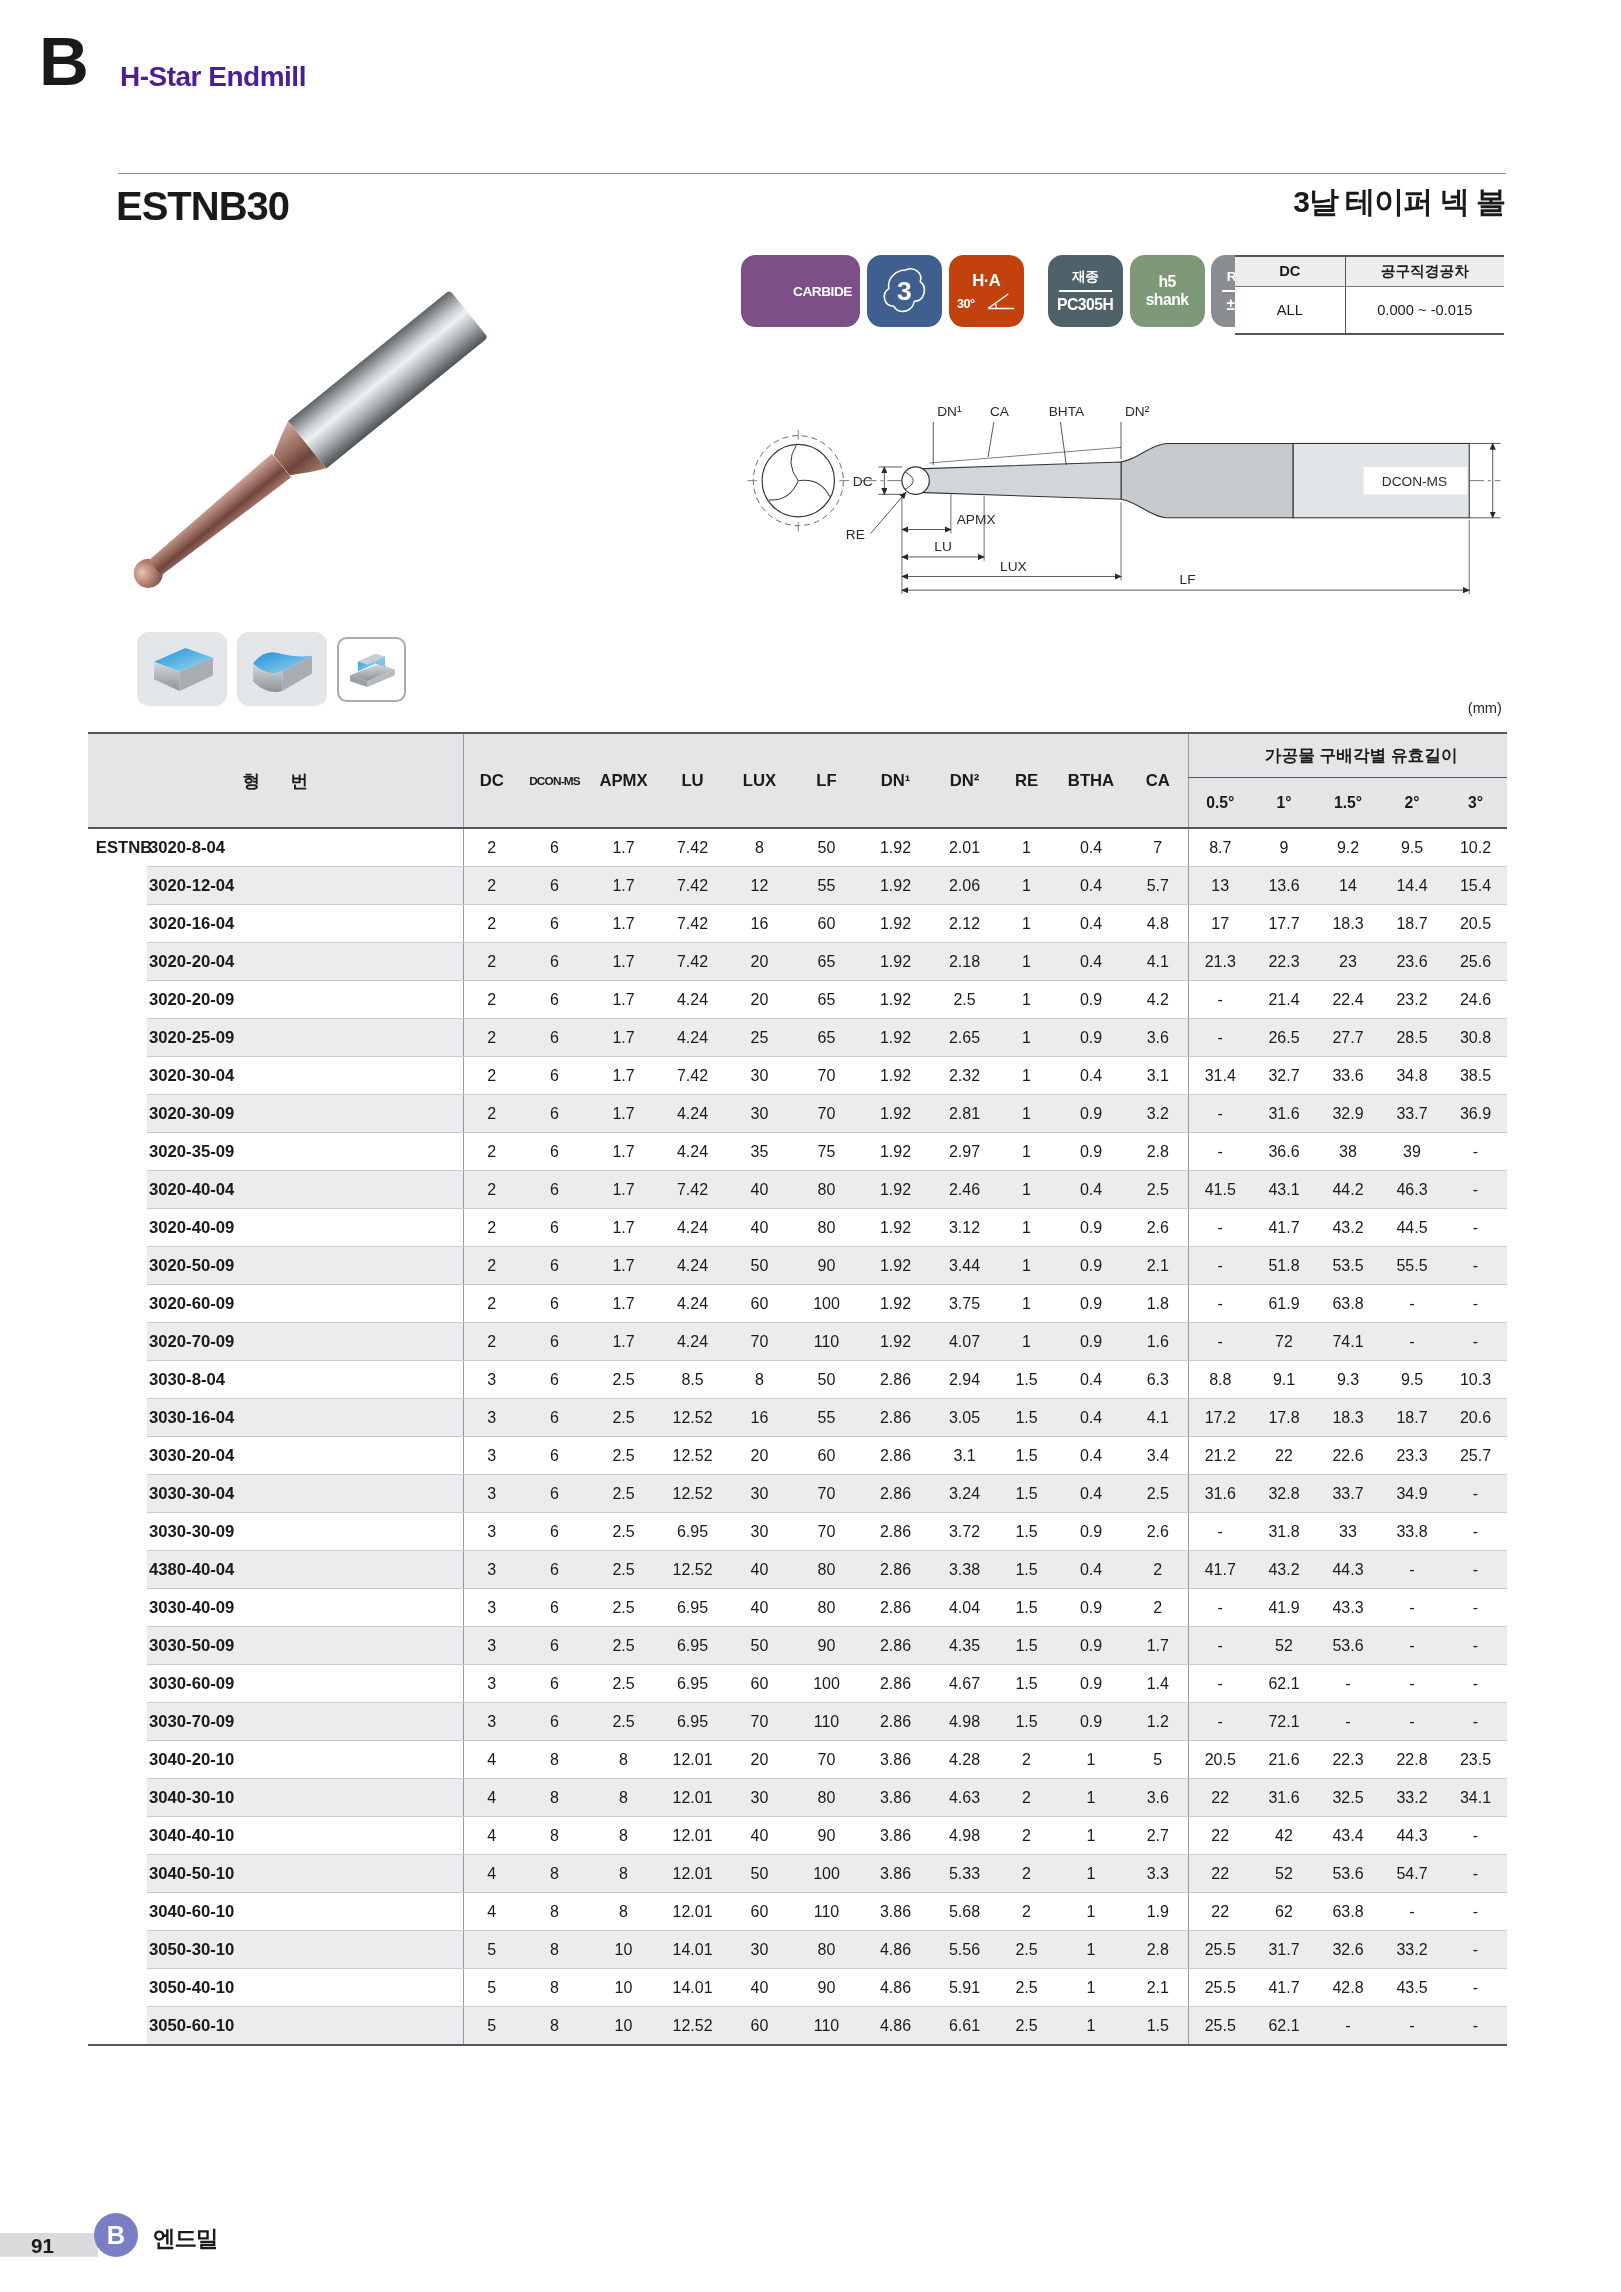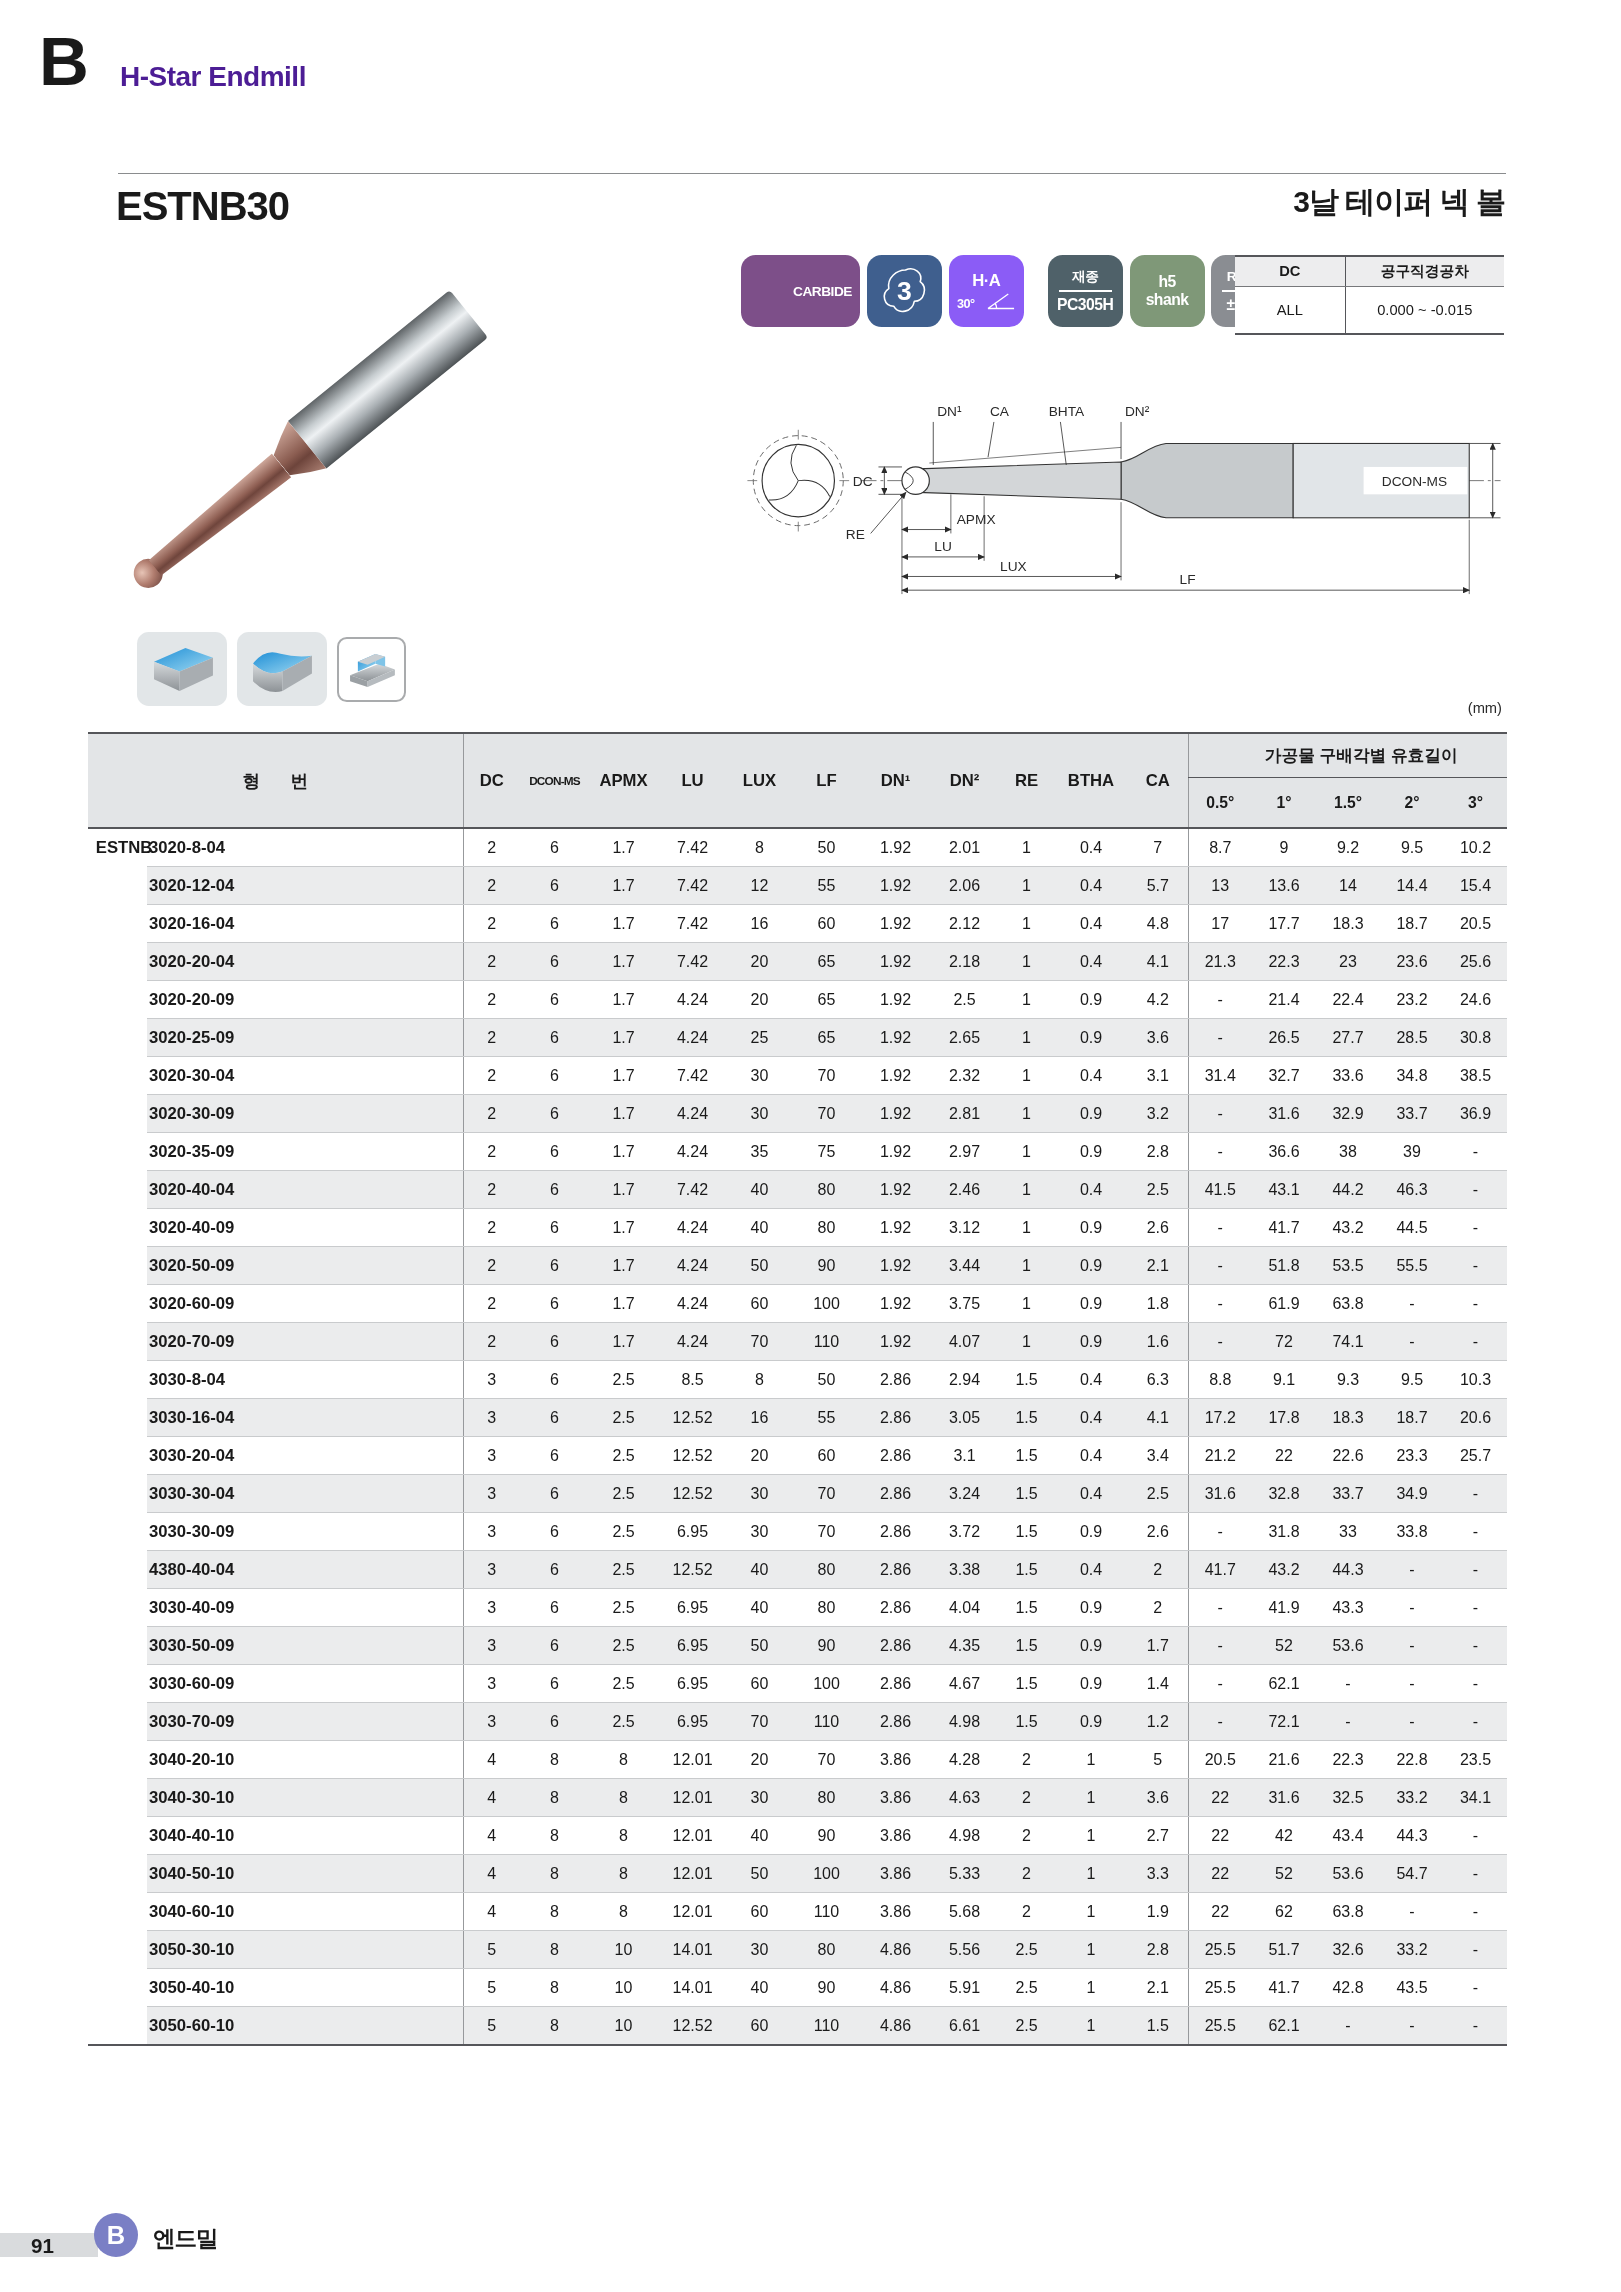--- a/index.html
+++ b/index.html
@@ -91,21 +91,21 @@
 <div class="badges">
   <div class="badge" style="background-color: rgb(125, 79, 137); padding-left: 44px;">
     <span class="b1">CARBIDE</span>
   </div>
   <div class="badge flute" style="background-color: rgb(63, 95, 142);">
     <svg width="51" height="55" viewBox="0 0 52 56">
       <path d="M27 6 C36 2 45 9 42 18 C50 24 46 38 36 38 C34 49 20 52 15 43 C5 43 2 30 10 25 C8 14 18 6 27 6 Z" fill="none" stroke="#ffffff" stroke-width="1.6" stroke-linejoin="round"></path>
     </svg>
     <span class="num">3</span>
   </div>
-  <div class="badge ha" style="background-color: #8b5cf6;">
+  <div class="badge ha" style="background-color: #c2410c;">
     <span class="b1">H·A</span>
     <span class="row2">
       <span class="b2">30°</span>
       <svg width="29" height="19.6" viewBox="0 0 30 20">
         <path d="M1 18 L28 18 M1 18 L22 3 M10 18 A10 10 0 0 0 8 12" fill="none" stroke="#ffffff" stroke-width="1.4"></path>
       </svg>
     </span>
   </div>
   <div class="badge" style="background-color: rgb(79, 97, 105); margin-left: 17px;">
     <span class="b1">재종</span>
@@ -904,21 +904,21 @@
           <td>10</td>
           <td>14.01</td>
           <td>30</td>
           <td>80</td>
           <td>4.86</td>
           <td>5.56</td>
           <td>2.5</td>
           <td>1</td>
           <td>2.8</td>
           <td class="sep-left">25.5</td>
-          <td>51.7</td>
+          <td>31.7</td>
           <td>32.6</td>
           <td>33.2</td>
           <td>-</td>
         </tr>
         <tr>
     <td class="brand"></td>
     <td class="model">3050-40-10</td>
   <td class="sep-left">5</td>
           <td>8</td>
           <td>10</td>

